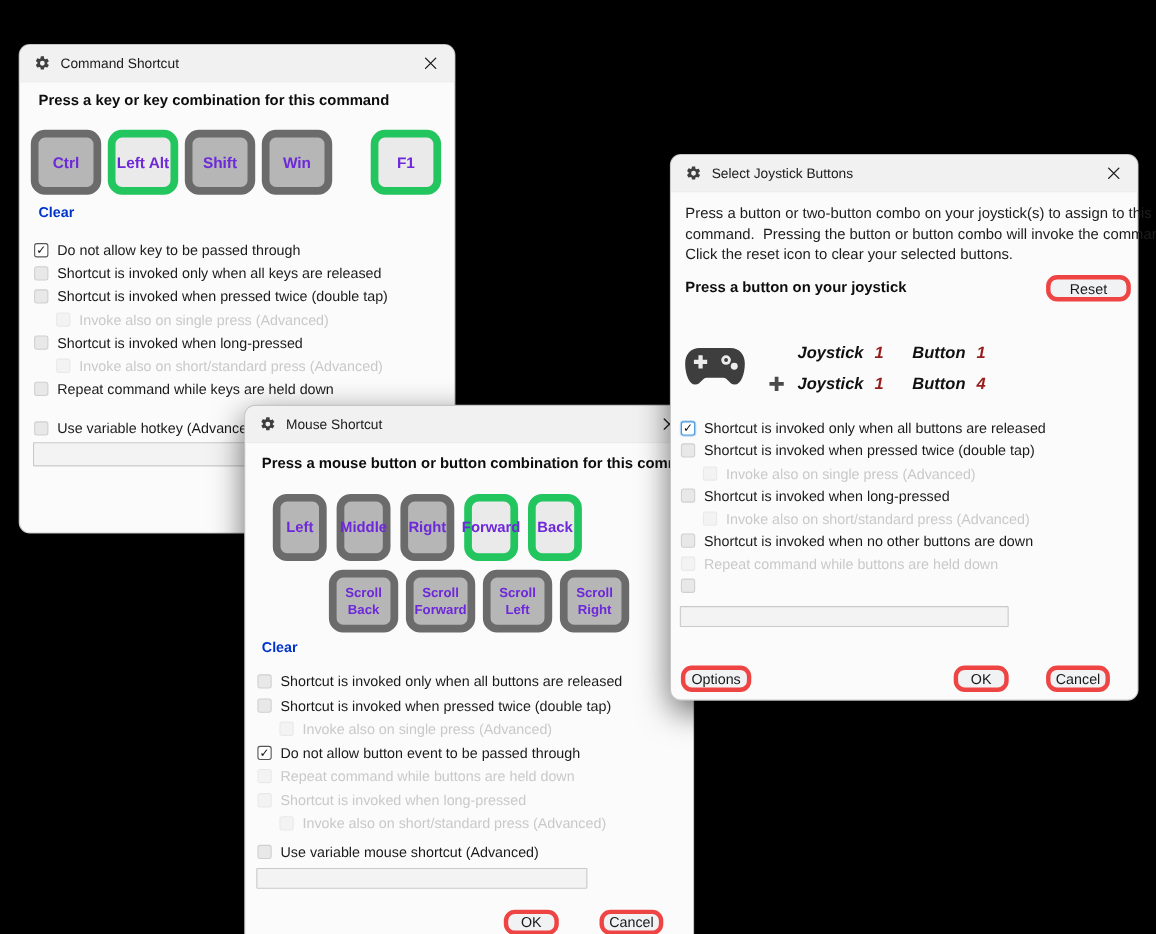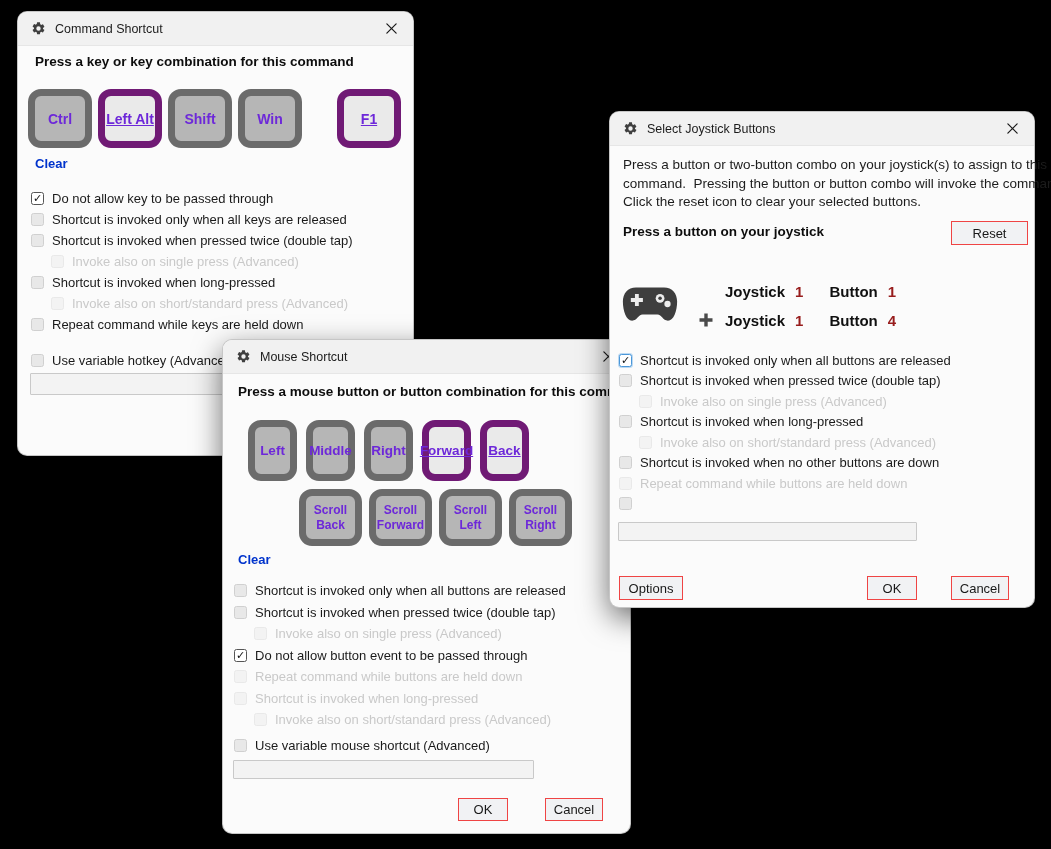--- a/index.html
+++ b/index.html
@@ -3,54 +3,55 @@
 <meta charset="utf-8">
 <style>
   html,body{margin:0;padding:0;}
   body{
     width:1051px;height:849px;position:relative;overflow:hidden;
     background:#000;font-family:"Liberation Sans",sans-serif;
   }
   .dialog{
     position:absolute;background:#fbfbfb;border-radius:9px;
     box-shadow:0 0 0 1px #c6c6c6, 0 10px 30px rgba(0,0,0,.6);
+    margin-top:29px;
   }
   .titlebar{
     height:33px;display:flex;align-items:center;gap:9px;padding:0 13px;
     background:#f1f1f1;border-radius:9px 9px 0 0;border-bottom:1px solid #e6e6e6;
   }
   .title{font-size:12.5px;color:#1b1b1b;}
   .gear{display:flex;flex:none;}
   .close{margin-left:auto;display:flex;cursor:pointer;padding:2px;}
   .prompt{position:absolute;font-weight:bold;font-size:13.5px;color:#0d0d0d;white-space:nowrap;}
   .keys{position:absolute;display:flex;}
   .keybtn{
     box-sizing:border-box;display:flex;align-items:center;justify-content:center;
     text-align:center;border-radius:13px;font-weight:bold;color:#6d28d9;cursor:pointer;
   }
   .keybtn.dark{background:#b6b6b6;border:7px solid #6b6b6b;}
-  .keybtn.light{background:#eaeaea;border:7px solid #701a75;text-decoration:underline;}
+  .keybtn.light{background:#eaeaea;border:7px solid #22c55e;}
   .clear{position:absolute;color:#0033cc;font-weight:bold;font-size:13px;cursor:pointer;text-decoration:none;}
   .cbs{position:absolute;display:flex;flex-direction:column;}
   .cb-row{display:flex;align-items:center;height:21px;cursor:pointer;}
   .cb-box{
     width:13px;height:13px;box-sizing:border-box;background:#e8e8e8;border:1px solid #d0d0d0;
     border-radius:2.5px;display:flex;align-items:center;justify-content:center;flex:none;
   }
   .cb-label{margin-left:8px;font-size:13px;color:#1a1a1a;white-space:nowrap;}
   .check{display:none;font-size:11px;font-weight:bold;color:#101010;line-height:1;font-family:"DejaVu Sans",sans-serif;}
   .cb-row.checked .cb-box{background:#fff;border-color:#555;}
   .cb-row.checked .check{display:block;}
   .cb-row.focus .cb-box{border-color:#4a97d9;box-shadow:0 0 0 1px #bcd9f2;background:#fff;}
   .cb-row.disabled .cb-label{color:#c9c9c9;}
   .cb-row.disabled .cb-box{background:#f3f3f3;border-color:#e9e9e9;}
   .cb-row.indent{padding-left:20px;}
   .txt{position:absolute;box-sizing:border-box;background:#f3f3f3;border:1px solid #c9c9c9;border-radius:1px;font:13px "Liberation Sans",sans-serif;padding:0 5px;outline:none;}
   .btn{
-    position:absolute;box-sizing:border-box;background:#f1f2f4;border:1px solid #ef4444;border-radius:0;
+    position:absolute;box-sizing:border-box;background:#f1f2f4;border:4px solid #ef4444;border-radius:10px;
     font-size:13px;color:#181818;display:flex;align-items:center;justify-content:center;
     font-family:inherit;cursor:pointer;padding:0;
   }
   
   .d1{left:18px;top:12px;width:395px;height:443px;z-index:1;}
   .d1 .prompt{left:17px;top:42px;}
   .d1 .keys{left:10px;top:77px;gap:6px;}
   .d1 .keybtn{width:64px;height:59px;font-size:14px;}
   .d1 .keybtn.gap{margin-left:29px;}
   .d1 .clear{left:17px;top:144px;}
@@ -70,21 +71,21 @@
   .d2 .cb-row.gap{margin-top:4px;}
   .d2 .txt{left:10px;top:420px;width:301px;height:19px;}
   .d2 .ok{left:235px;top:458px;width:50px;height:23px;}
   .d2 .cancel{left:322px;top:458px;width:58px;height:23px;}
   
   .d3{left:610px;top:112px;width:424px;height:495px;z-index:3;}
   .d3 .desc{position:absolute;left:13px;top:44px;font-size:13.5px;color:#1c1c1c;line-height:18.5px;}
   .d3 .desc .line{white-space:pre;}
   .d3 .prompt{left:13px;top:112px;}
   .d3 .reset{left:341px;top:109px;width:77px;height:24px;}
-  .d3 .combo{position:absolute;left:12px;top:166px;display:flex;}
+  .d3 .combo{position:absolute;left:12px;top:166px;display:flex;font-style:italic;}
   .gamepad{width:56px;height:52px;}
   .combo-rows{margin-left:16px;display:flex;flex-direction:column;gap:7px;padding-top:2px;}
   .combo-row{display:flex;align-items:center;height:22px;font-size:15px;font-weight:bold;color:#101010;}
   .plus-cell{width:24px;margin-right:7px;display:flex;justify-content:center;align-items:center;}
   .jword{white-space:nowrap;}
   .cnum{color:#971c1c;margin-left:10px;}
   .bword{margin-left:26px;}
   .d3 .cbs{left:9px;top:238px;}
   .d3 .cb-row{height:20.5px;}
   .d3 .txt{left:8px;top:410px;width:299px;height:19px;}

